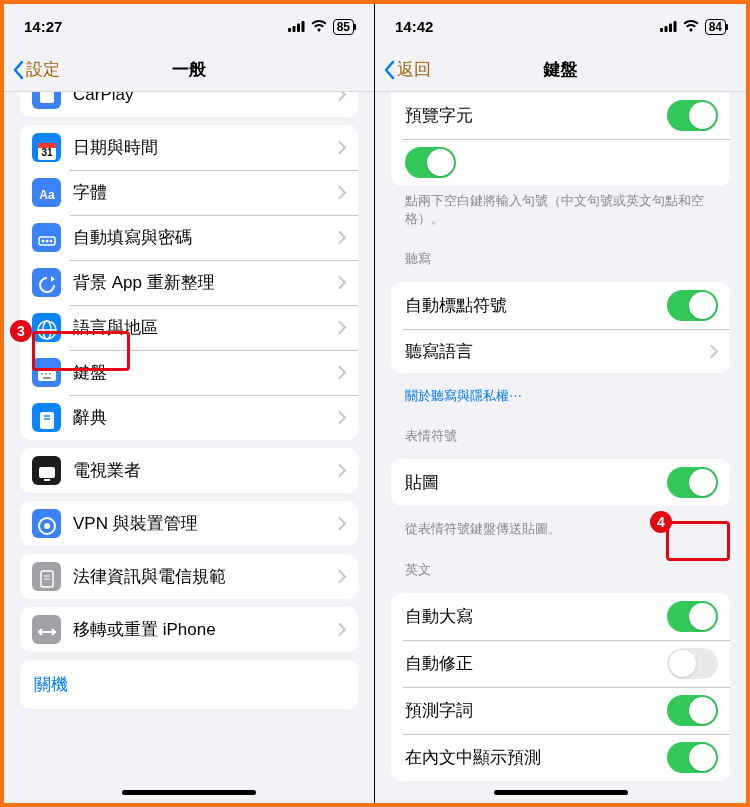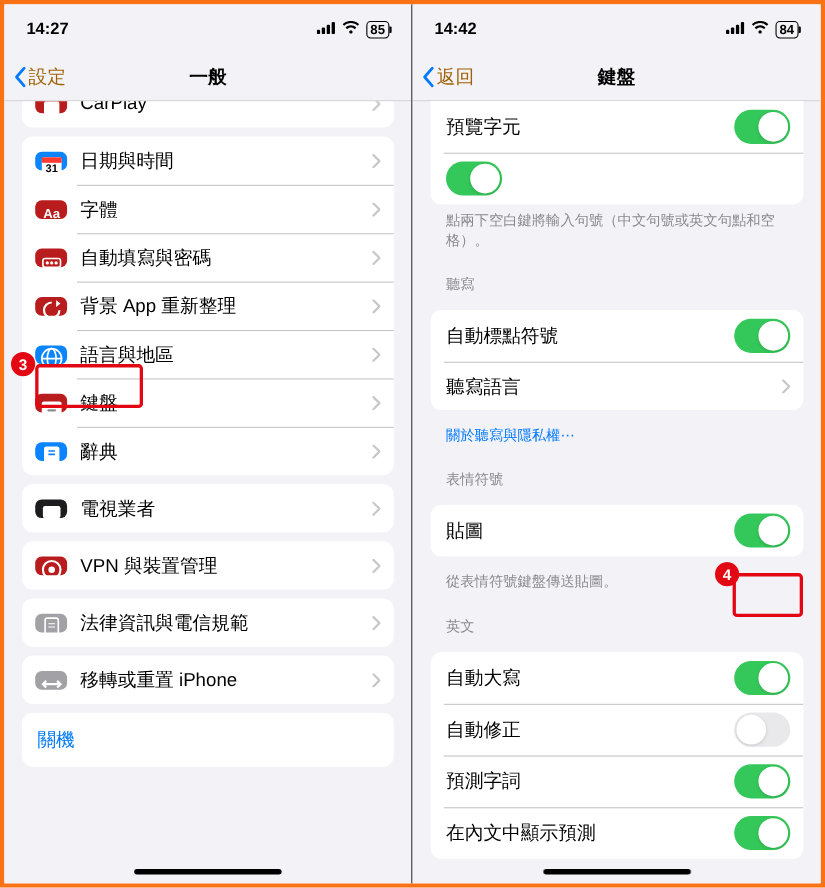--- a/index.html
+++ b/index.html
@@ -15,38 +15,38 @@
     .nav-back{display:flex;align-items:center;color:#a16207;font-size:17px;padding-left:8px;gap:2px}
     .chev-l{width:12px;height:20px}
     .nav-title{position:absolute;left:50%;transform:translateX(-50%);font-size:17px;font-weight:600;color:#000}
     .content{flex:1;overflow-y:auto;padding-bottom:28px}
     .group{background:#fff;border-radius:10px;margin:8px 16px;overflow:hidden}
     .group-top-clip{background:#fff;border-radius:0 0 10px 10px;margin:0 16px;overflow:hidden}
     .row{display:flex;align-items:center;min-height:44px;padding:8px 12px;position:relative}
     .row+.row::before{content:'';position:absolute;top:0;left:50px;right:0;height:0.5px;background:#c6c6c8}
     .row.noicon+.row.noicon::before{left:12px}
     .row.noicon{padding-left:14px}
-    .icon-box{width:29px;height:17px;border-radius:6px;display:flex;align-items:flex-start;justify-content:center;margin-right:12px;flex-shrink:0;color:#fff}
+    .icon-box{width:29px;height:29px;border-radius:6px;display:flex;align-items:flex-end;justify-content:center;margin-right:12px;flex-shrink:0;color:#fff}
     .row-label{flex:1;font-size:17px;color:#000}
     .chev-r{color:#c7c7cc;width:8px;height:13px;flex-shrink:0}
     .footnote{font-size:13px;color:#8a8a8e;padding:6px 30px;line-height:1.4}
     .header-txt{font-size:13px;color:#8a8a8e;padding:16px 30px 6px}
     .link-row{color:#007aff;font-size:17px;padding:13px 14px}
     .link-small{color:#007aff;font-size:13px;padding:6px 30px}
     .toggle{width:51px;height:31px;border-radius:16px;position:relative;flex-shrink:0;transition:.2s}
     .toggle::after{content:'';position:absolute;width:27px;height:27px;border-radius:50%;background:#fff;top:2px;box-shadow:0 1px 3px rgba(0,0,0,0.15)}
     .toggle.on{background:#34c759}
     .toggle.on::after{right:2px}
     .toggle.off{background:#e9e9eb}
     .toggle.off::after{left:2px}
     .home-ind{position:absolute;bottom:8px;left:50%;transform:translateX(-50%);width:134px;height:5px;background:#000;border-radius:3px}
     .hl-box{position:absolute;border:3px solid #e30613;border-radius:4px;pointer-events:none;z-index:50}
     .hl-badge{position:absolute;width:22px;height:22px;border-radius:50%;background:#e30613;color:#fff;font-size:14px;font-weight:700;display:flex;align-items:center;justify-content:center;z-index:51}
     
-    .c-blue{background:#0a84ff}.c-grey{background:#b91c1c}
+    .c-blue{background:#0a84ff}.c-grey{background:#3b82f6}
     .c-black{background:#1c1c1e}.c-l{background:#a2a2a6}
     .partial-top{margin-top:-20px}
   </style>
 </head>
 <body>
 
 <div class="wrap">
 
   <div class="pane">
     <div class="sbar">

